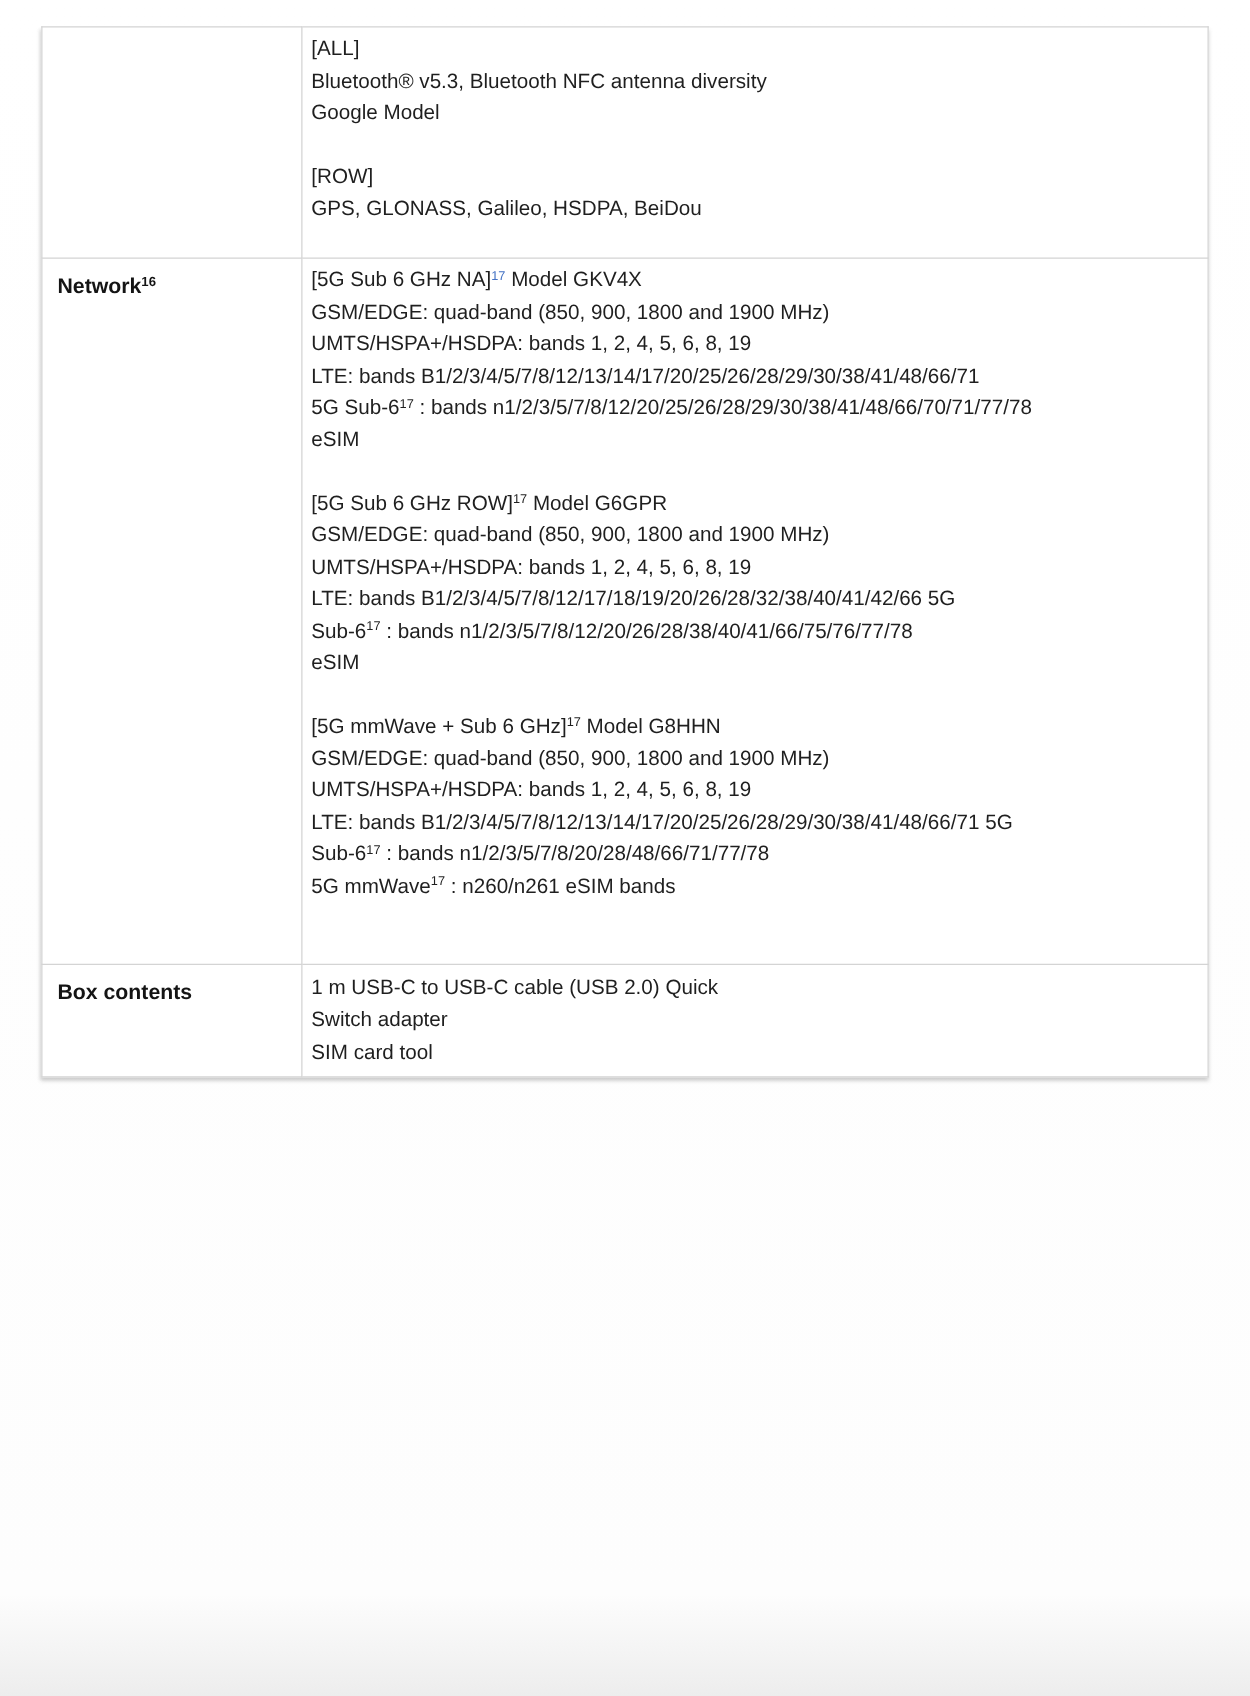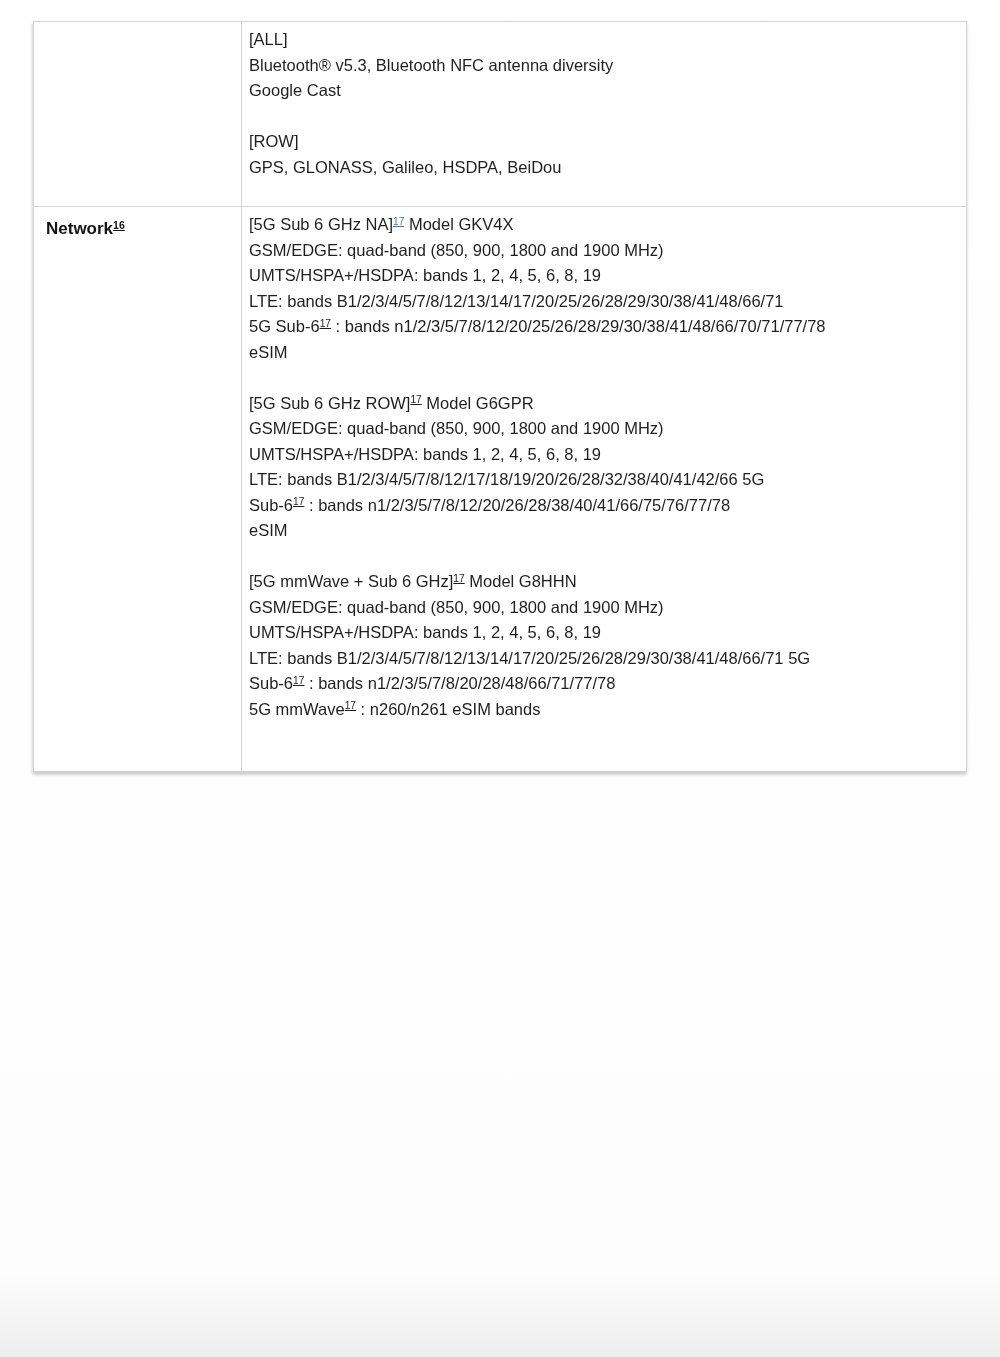--- a/index.html
+++ b/index.html
@@ -50,36 +50,35 @@
   td.value-cell.lh24 { line-height: 23.5px; }
   td.value-cell.colors-indent { padding-left: 78px; line-height: 22.6px; padding-top: 6px; }
   td.value-cell.muted { color: #414141; }
   sup {
     font-size: 0.62em;
     line-height: 0;
     vertical-align: baseline;
     position: relative;
     top: -0.5em;
     font-weight: inherit;
-    text-decoration: underline;
   }
   .line { white-space: nowrap; }
 </style>
 </head>
 <body>
 
 <div class="doc">
   <table class="spec-table">
     <tbody>
         <tr style="height:185px">
       <td class="label-cell"></td>
       <td class="value-cell">
             <div class="line">[ALL]</div>
             <div class="line">Bluetooth® v5.3, Bluetooth NFC antenna diversity</div>
-            <div class="line">Google Cast</div>
+            <div class="line">Google Model</div>
             <div class="line">&nbsp;</div>
             <div class="line">[ROW]</div>
             <div class="line">GPS, GLONASS, Galileo, HSDPA, BeiDou</div>
           </td>
     </tr>
     <tr style="height:565px">
       <td class="label-cell">
             <div class="line">Network<sup>16</sup></div>
           </td>
       <td class="value-cell">
@@ -98,15 +97,25 @@
             <div class="line">eSIM</div>
             <div class="line">&nbsp;</div>
             <div class="line">[5G mmWave + Sub 6 GHz]<sup>17</sup> Model G8HHN</div>
             <div class="line">GSM/EDGE: quad-band (850, 900, 1800 and 1900 MHz)</div>
             <div class="line">UMTS/HSPA+/HSDPA: bands 1, 2, 4, 5, 6, 8, 19</div>
             <div class="line">LTE: bands B1/2/3/4/5/7/8/12/13/14/17/20/25/26/28/29/30/38/41/48/66/71 5G</div>
             <div class="line">Sub-6<sup>17</sup> : bands n1/2/3/5/7/8/20/28/48/66/71/77/78</div>
             <div class="line">5G mmWave<sup>17</sup> : n260/n261 eSIM bands</div>
           </td>
     </tr>
+    <tr style="height:89px">
+      <td class="label-cell">
+            <div class="line">Box contents</div>
+          </td>
+      <td class="value-cell lh26">
+            <div class="line">1 m USB-C to USB-C cable (USB 2.0) Quick</div>
+            <div class="line">Switch adapter</div>
+            <div class="line">SIM card tool</div>
+          </td>
+    </tr>
   </tbody>
     </table>
 </div>
 
 </body></html>

